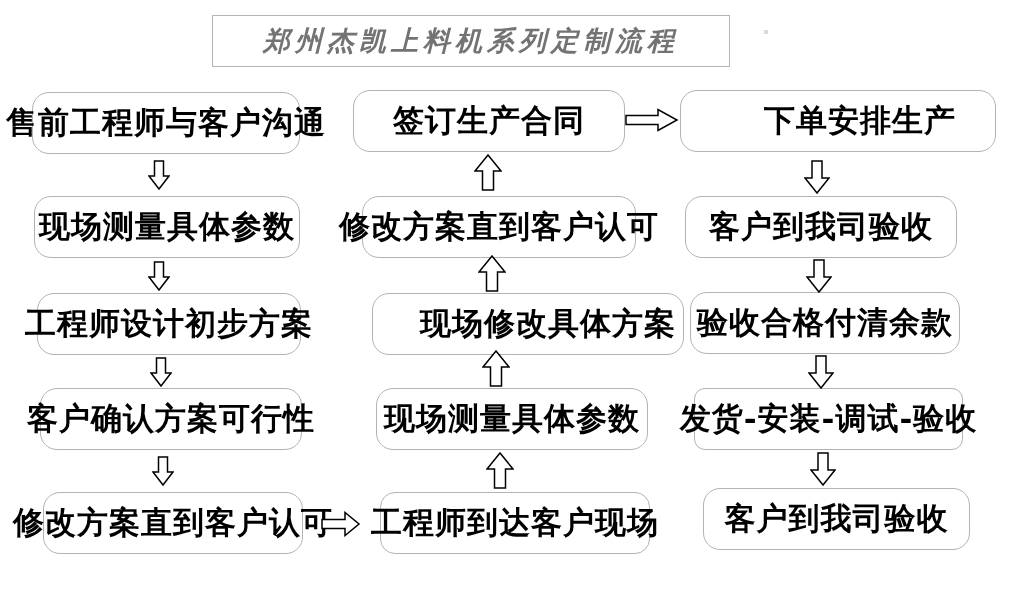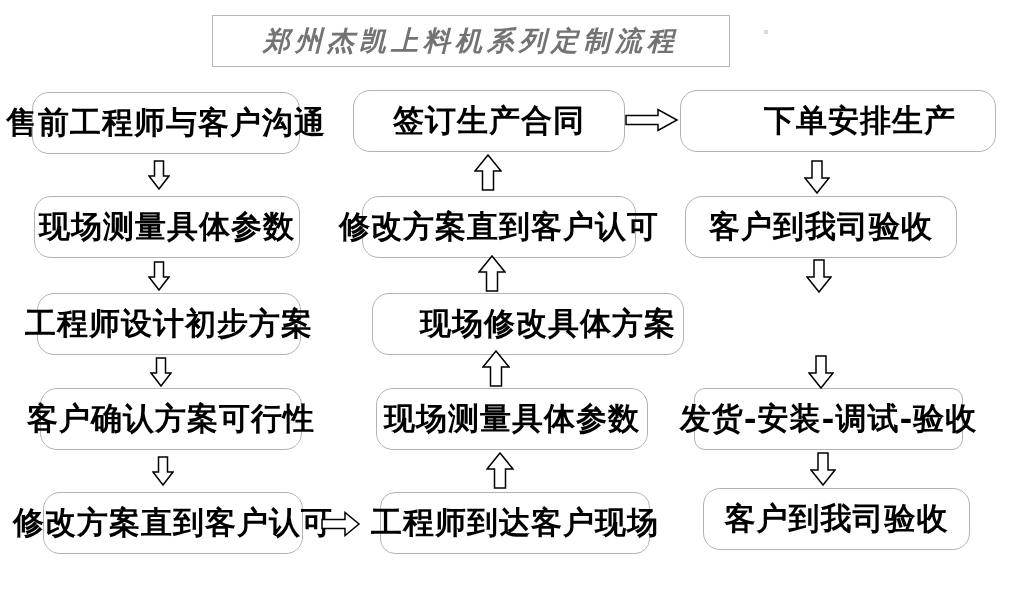--- a/index.html
+++ b/index.html
@@ -85,20 +85,21 @@
   <div class="fbox c1r5">修改方案直到客户认可</div>
 
   <div class="fbox c2r1">签订生产合同</div>
   <div class="fbox c2r2">修改方案直到客户认可</div>
   <div class="fbox c2r3">现场修改具体方案</div>
   <div class="fbox c2r4">现场测量具体参数</div>
   <div class="fbox c2r5">工程师到达客户现场</div>
 
   <div class="fbox c3r1">下单安排生产</div>
   <div class="fbox c3r2">客户到我司验收</div>
+  <div class="fbox c3r3">验收合格付清余款</div>
   <div class="fbox c3r4">发货-安装-调试-验收</div>
   <div class="fbox c3r5">客户到我司验收</div>
 
   <div class="arrow" style="left:148px; top:160px;">
     <svg width="22" height="30" viewBox="0 0 22 30">
         <polygon points="6.5,1 15.5,1 15.5,16 21,16 11,29 1,16 6.5,16" fill="#fff" stroke="#000" stroke-width="1.5"></polygon>
       </svg>
   </div>
   <div class="arrow" style="left:148px; top:261px;">
     <svg width="22" height="30" viewBox="0 0 22 30">

